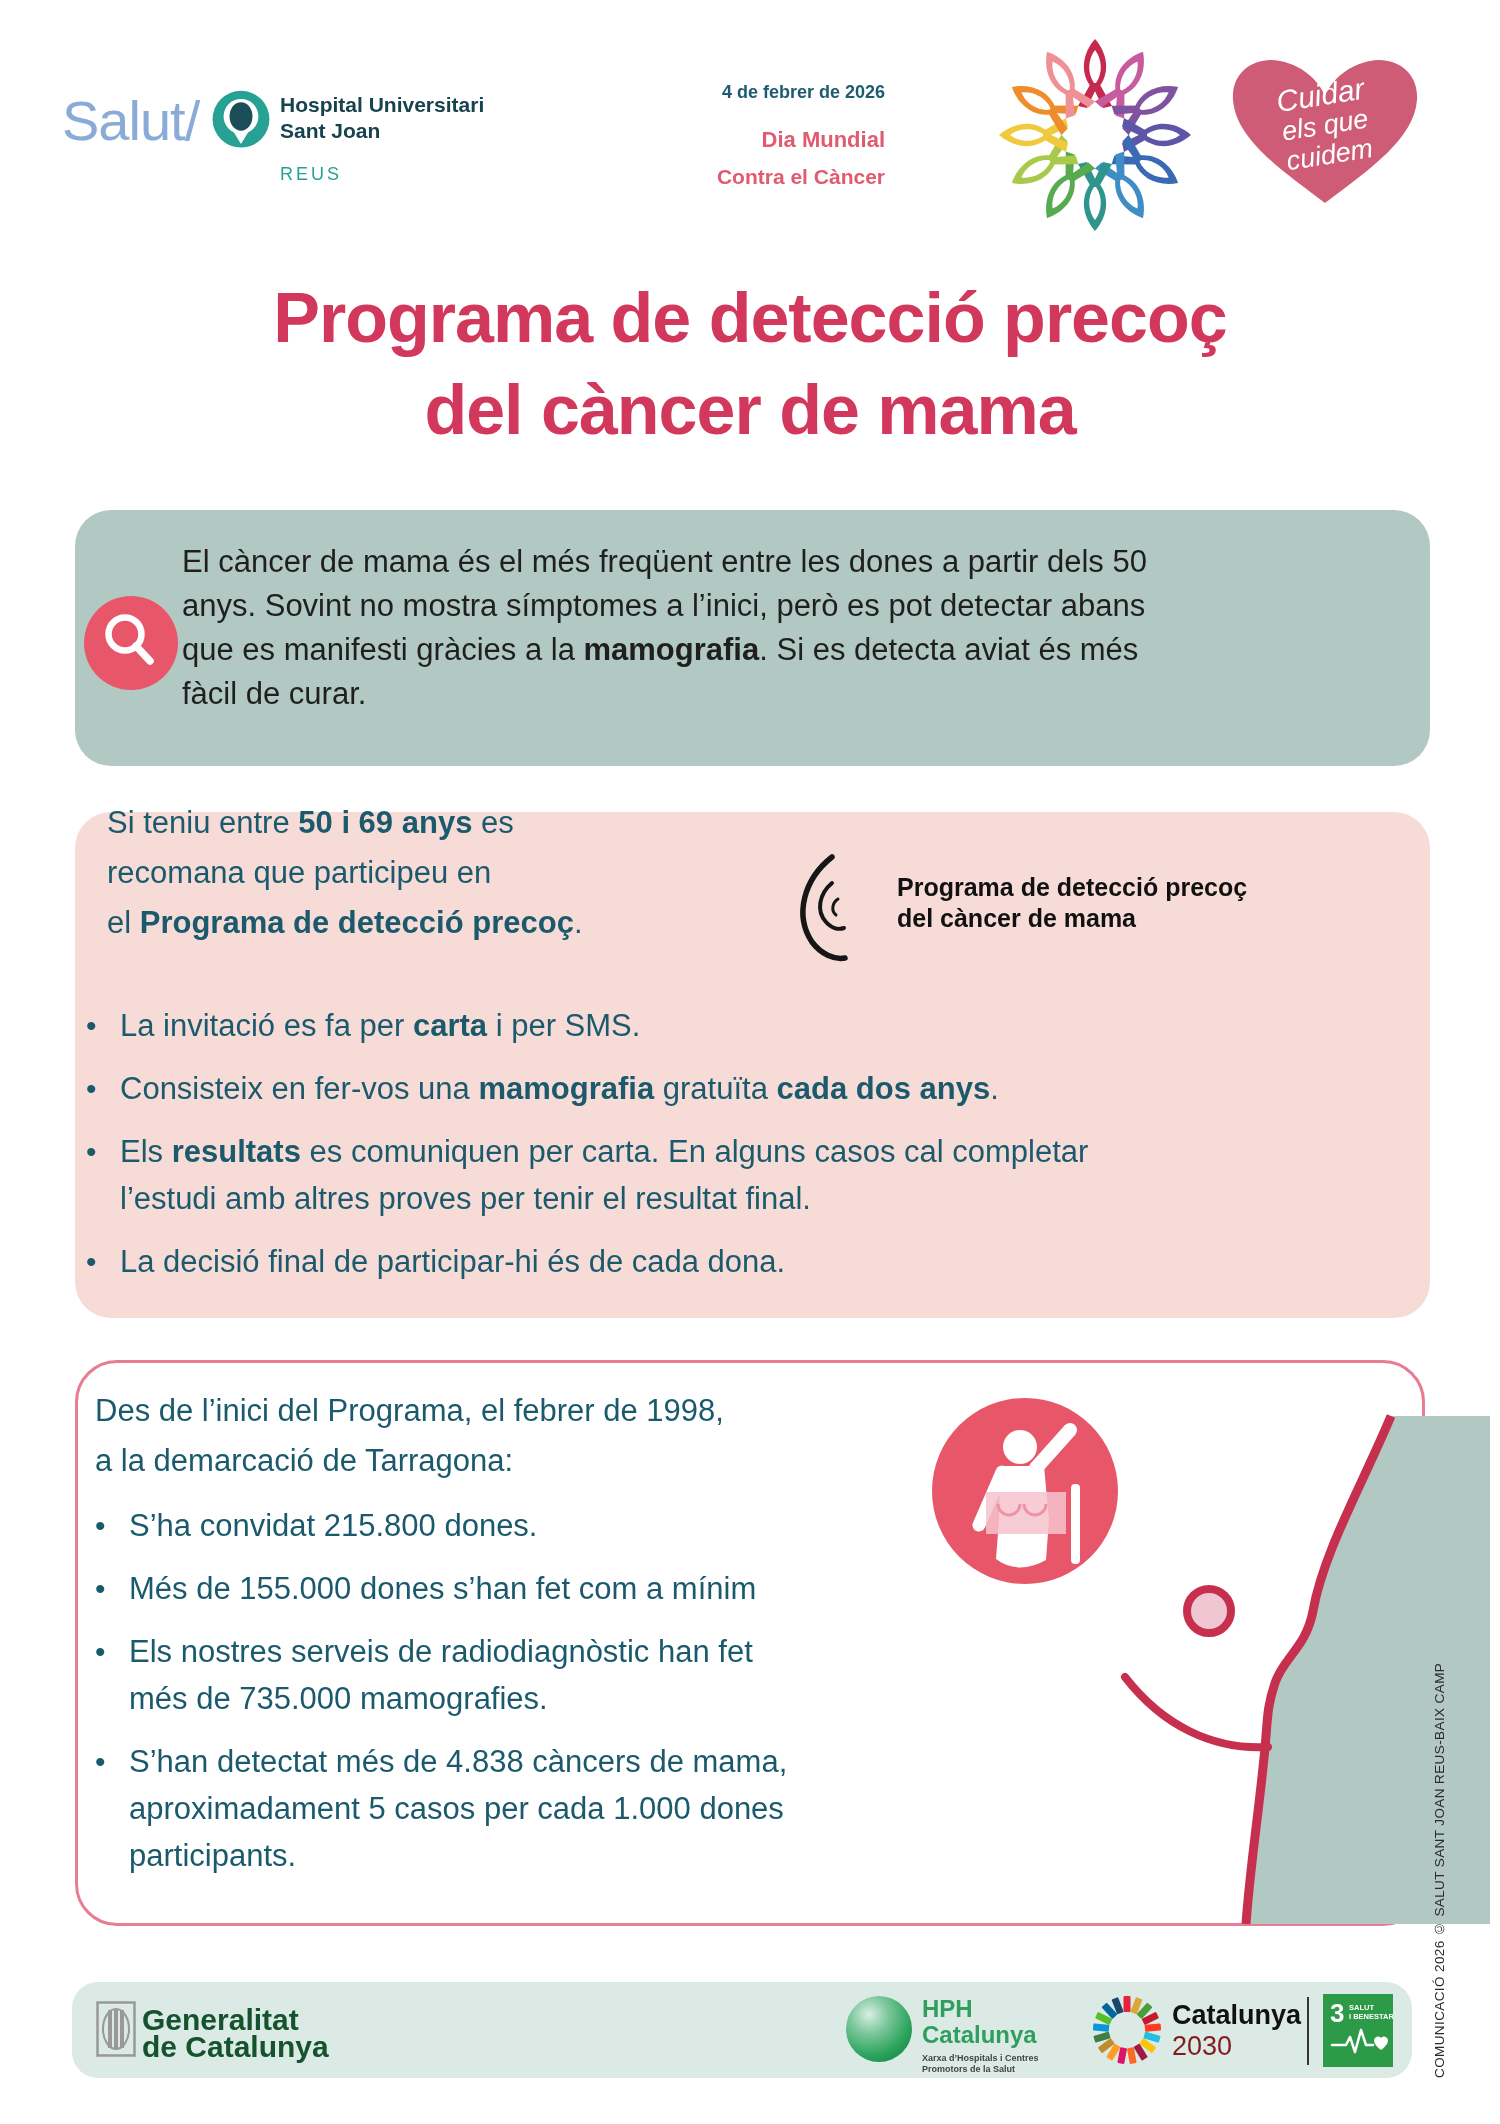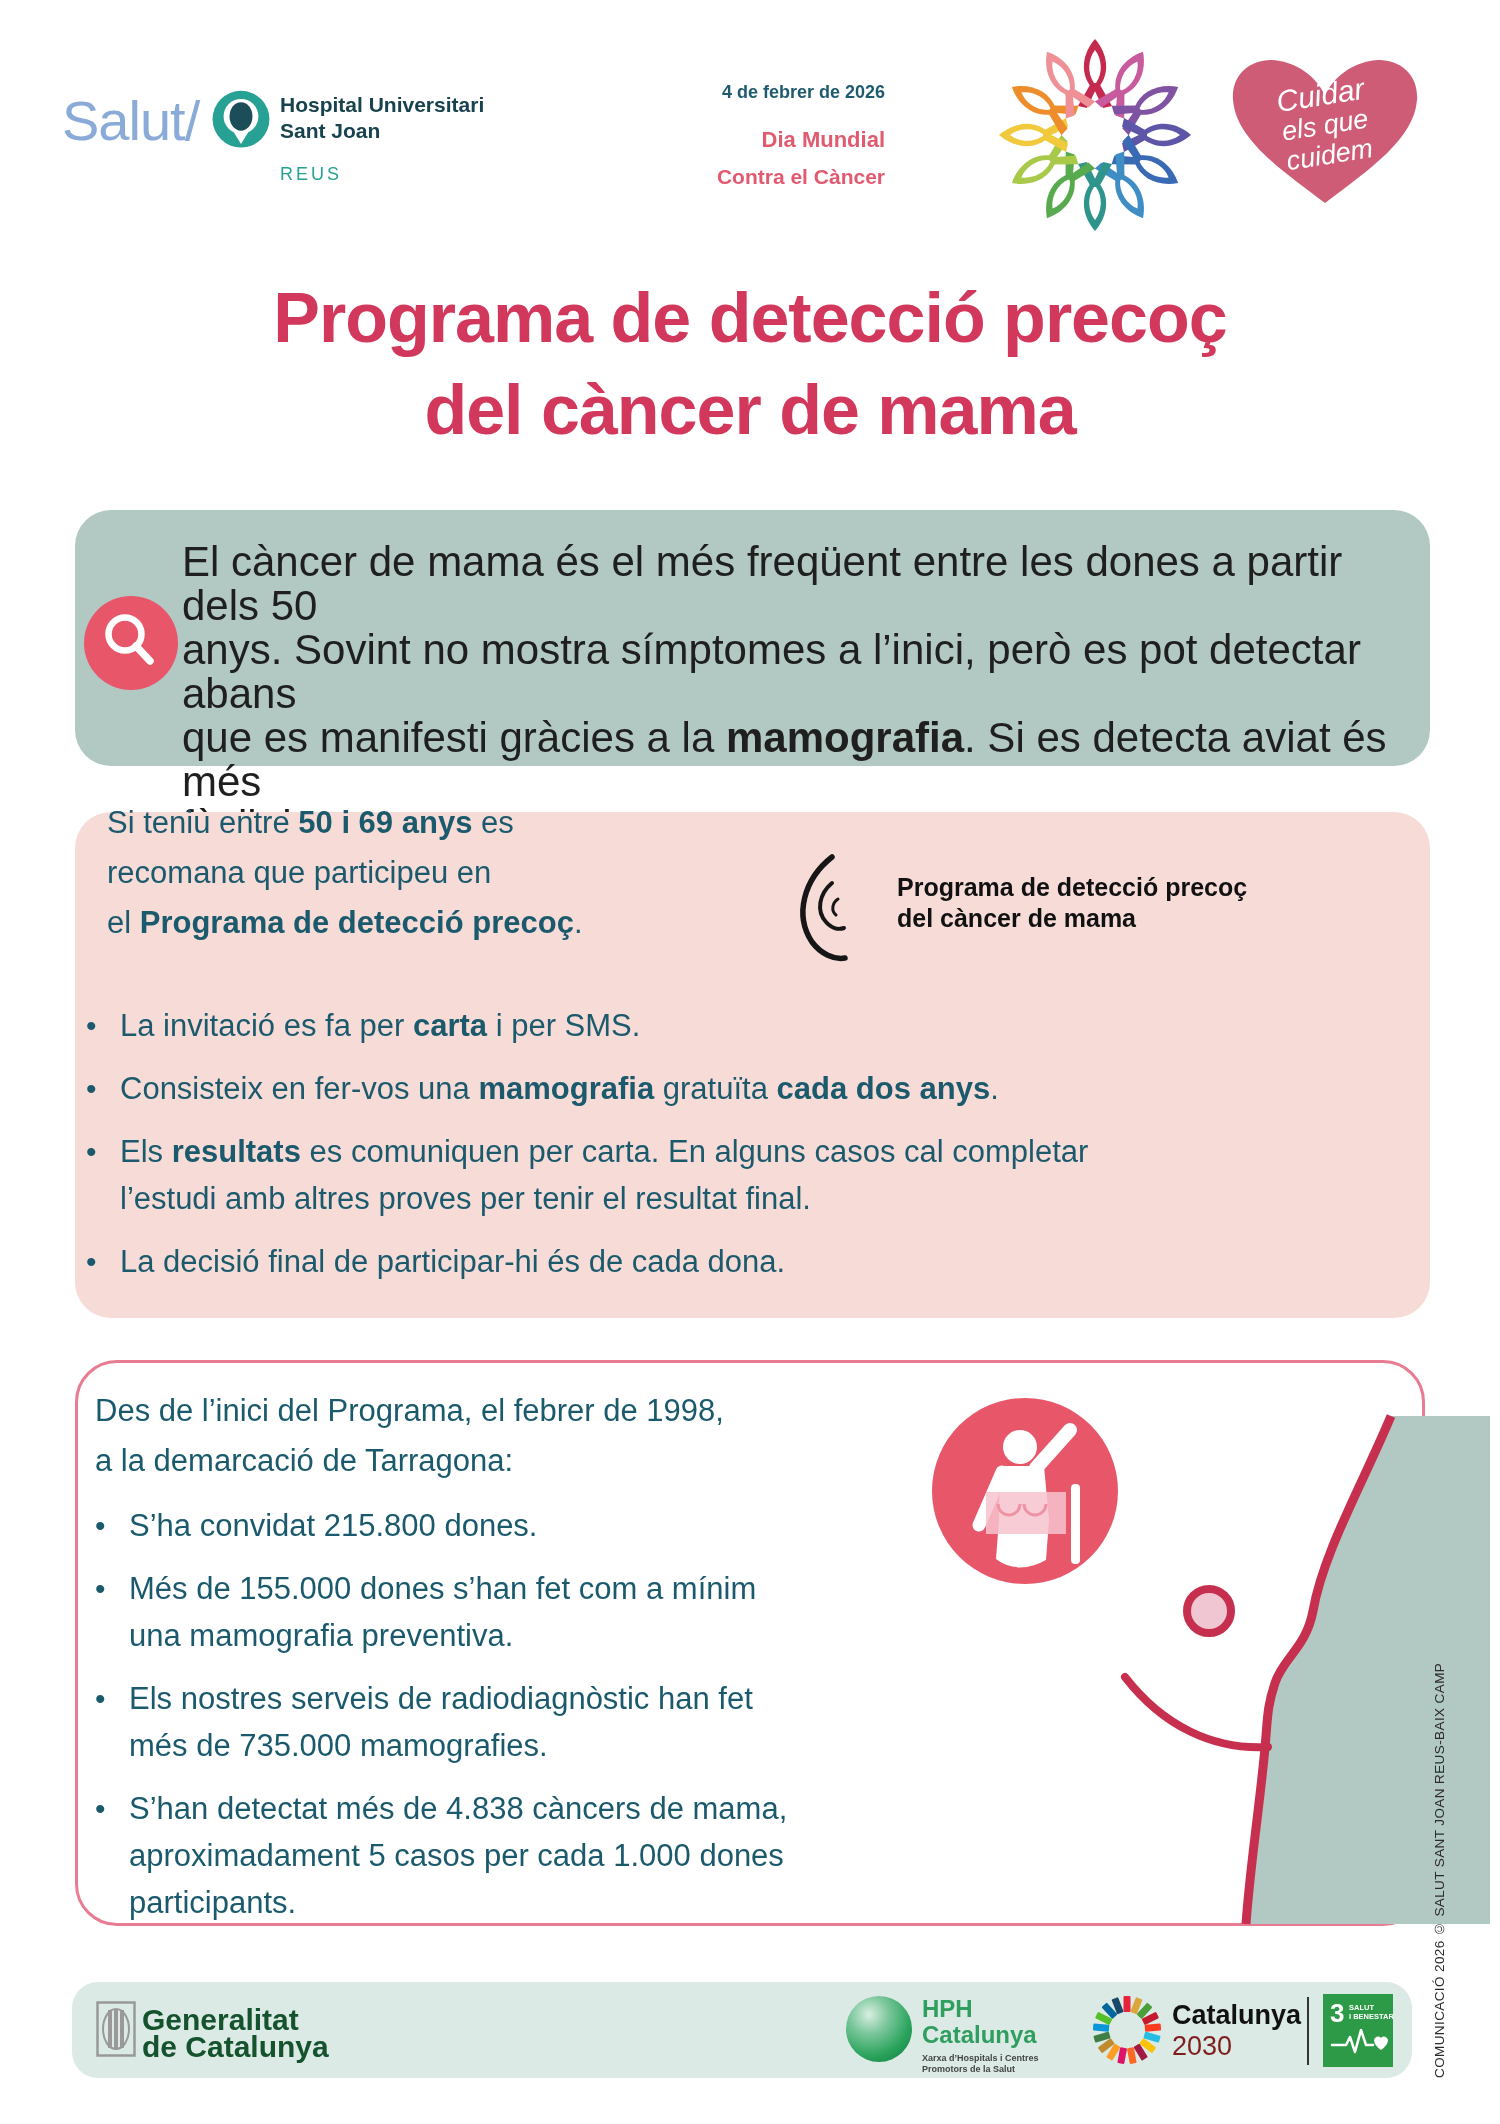--- a/index.html
+++ b/index.html
@@ -23,21 +23,21 @@
       transform:rotate(-9deg);color:#fff;font-style:italic;line-height:30px;}
   .heart-text .h1{font-size:30px;} .heart-text .h2,.heart-text .h3{font-size:27px;}
 
   
   .main-title{left:0;top:272px;width:1500px;text-align:center;color:#d2375c;
       font-size:70px;font-weight:700;line-height:92px;letter-spacing:-1px;}
 
   
   .sage-box{left:75px;top:510px;width:1355px;height:256px;background:#b2c8c2;border-radius:36px;}
   .mag-circle{left:84px;top:596px;width:94px;height:94px;border-radius:50%;background:#e8566a;}
-  .sage-text{left:182px;top:540px;width:1210px;font-size:42px;color:#1f1f1f;line-height:44px;}
+  .sage-text{left:182px;top:540px;width:1210px;font-size:31px;color:#1f1f1f;line-height:44px;}
 
   
   .pink-box{left:75px;top:812px;width:1355px;height:506px;background:#f7dbd7;border-radius:36px;}
   .pink-intro{left:107px;top:798px;width:520px;font-size:31px;color:#1b5a6d;line-height:50px;}
   .breast-mini{left:787px;top:852px;width:82px;height:112px;}
   .side-heading{left:897px;top:872px;font-size:25px;font-weight:700;color:#111;line-height:31px;}
   .pink-bullets{left:86px;top:1002px;width:1300px;}
   .bullet{display:flex;margin-bottom:16px;}
   .bullet .dot{width:34px;flex:0 0 34px;color:#1b5a6d;font-size:30px;line-height:47px;}
   .bullet .bl{font-size:31px;color:#1b5a6d;line-height:47px;}
@@ -254,21 +254,20 @@
       <div class="bullet">
         <span class="dot">•</span>
         <div class="bl">
           <div><span>S’ha convidat 215.800 dones.</span></div>
         </div>
       </div>
       <div class="bullet">
         <span class="dot">•</span>
         <div class="bl">
           <div><span>Més de 155.000 dones s’han fet com a mínim</span></div>
-          <div><span>una mamografia preventiva.</span></div>
         </div>
       </div>
       <div class="bullet">
         <span class="dot">•</span>
         <div class="bl">
           <div><span>Els nostres serveis de radiodiagnòstic han fet</span></div>
           <div><span>més de 735.000 mamografies.</span></div>
         </div>
       </div>
       <div class="bullet">

